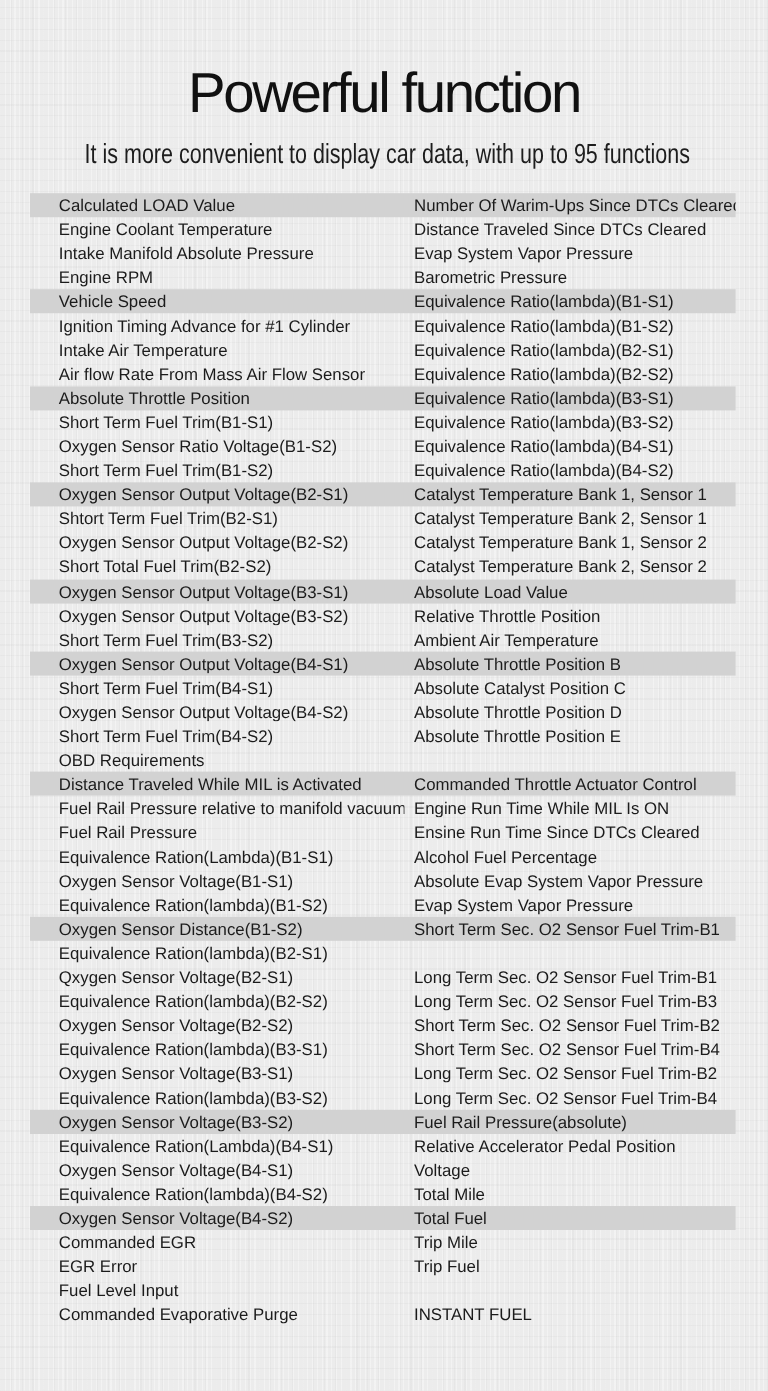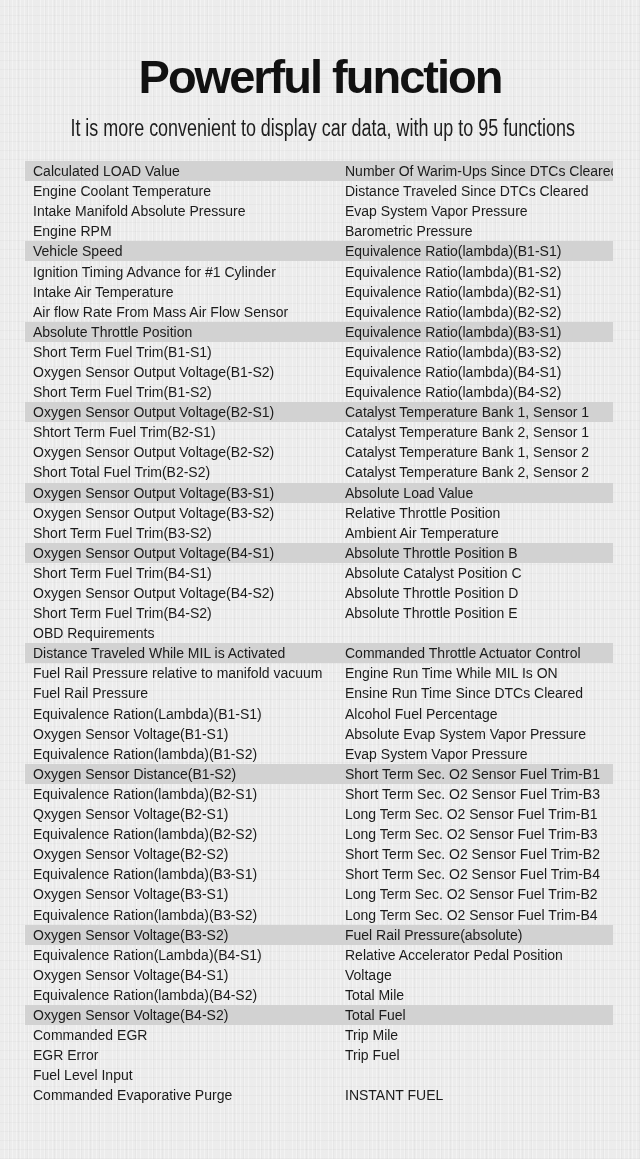--- a/index.html
+++ b/index.html
@@ -13,21 +13,21 @@
       repeating-linear-gradient(90deg, rgba(0,0,0,0.022) 0 1px, transparent 1px 9px),
       repeating-linear-gradient(90deg, rgba(255,255,255,0.35) 0 1px, transparent 1px 4px);
     font-family: "Liberation Sans", "DejaVu Sans", sans-serif;
     overflow: hidden;
   }
   .header { position: absolute; top: 0; left: 0; width: 640px; text-align: center; }
   .title {
     margin: 0;
     padding-top: 52px;
     font-size: 47px;
-    font-weight: bold;
+    font-weight: normal;
     letter-spacing: -2px;
     color: #111111;
     line-height: 1.05;
     white-space: nowrap;
   }
   .subtitle {
     margin: 0;
     margin-top: 14px;
     font-size: 23px;
     color: #1d1d1d;
@@ -44,21 +44,21 @@
   .func-row {
     display: flex;
     height: 20.1px;
     align-items: center;
     font-size: 14px;
     color: #1b1b1b;
   }
   .func-row.hl { background-color: #d2d2d2; }
   .cell-left {
     width: 312px;
-    padding-left: 8px;
+    padding-left: 24px;
     box-sizing: border-box;
     white-space: nowrap;
     overflow: hidden;
   }
   .cell-right {
     flex: 1;
     padding-left: 8px;
     box-sizing: border-box;
     white-space: nowrap;
     overflow: hidden;
@@ -107,21 +107,21 @@
       </div>
       <div class="func-row hl">
         <div class="cell-left">Absolute Throttle Position</div>
         <div class="cell-right">Equivalence Ratio(lambda)(B3-S1)</div>
       </div>
       <div class="func-row">
         <div class="cell-left">Short Term Fuel Trim(B1-S1)</div>
         <div class="cell-right">Equivalence Ratio(lambda)(B3-S2)</div>
       </div>
       <div class="func-row">
-        <div class="cell-left">Oxygen Sensor Output Voltage(B1-S2)</div>
+        <div class="cell-left">Oxygen Sensor Ratio Voltage(B1-S2)</div>
         <div class="cell-right">Equivalence Ratio(lambda)(B4-S1)</div>
       </div>
       <div class="func-row">
         <div class="cell-left">Short Term Fuel Trim(B1-S2)</div>
         <div class="cell-right">Equivalence Ratio(lambda)(B4-S2)</div>
       </div>
       <div class="func-row hl">
         <div class="cell-left">Oxygen Sensor Output Voltage(B2-S1)</div>
         <div class="cell-right">Catalyst Temperature Bank 1, Sensor 1</div>
       </div>
@@ -191,21 +191,20 @@
       <div class="func-row">
         <div class="cell-left">Equivalence Ration(lambda)(B1-S2)</div>
         <div class="cell-right">Evap System Vapor Pressure</div>
       </div>
       <div class="func-row hl">
         <div class="cell-left">Oxygen Sensor Distance(B1-S2)</div>
         <div class="cell-right">Short Term Sec. O2 Sensor Fuel Trim-B1</div>
       </div>
       <div class="func-row">
         <div class="cell-left">Equivalence Ration(lambda)(B2-S1)</div>
-        <div class="cell-right">Short Term Sec. O2 Sensor Fuel Trim-B3</div>
       </div>
       <div class="func-row">
         <div class="cell-left">Qxygen Sensor Voltage(B2-S1)</div>
         <div class="cell-right">Long Term Sec. O2 Sensor Fuel Trim-B1</div>
       </div>
       <div class="func-row">
         <div class="cell-left">Equivalence Ration(lambda)(B2-S2)</div>
         <div class="cell-right">Long Term Sec. O2 Sensor Fuel Trim-B3</div>
       </div>
       <div class="func-row">

